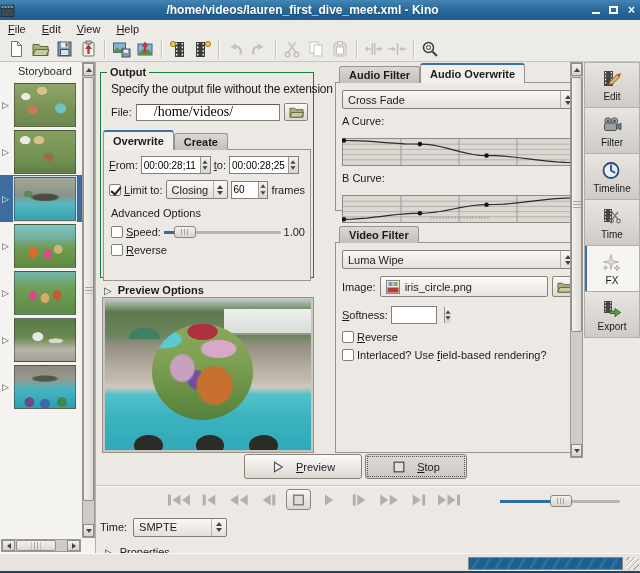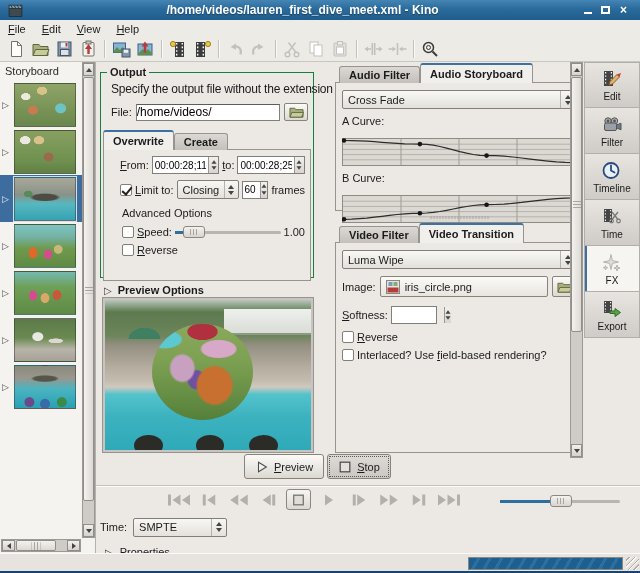--- a/index.html
+++ b/index.html
@@ -2,40 +2,40 @@
 <html><head>
 <meta charset="utf-8">
 <style>
   * { box-sizing: border-box; margin: 0; padding: 0; }
   html,body { width:640px; height:573px; overflow:hidden; }
   body { font-family:"Liberation Sans","DejaVu Sans",sans-serif; font-size:11px; color:#1b1b1b; background:#ece9e4; }
   .window { position:relative; width:640px; height:573px; background:#ece9e4; }
 
   
   .titlebar { position:absolute; left:0; top:0; width:640px; height:20px;
-    background:linear-gradient(#4485b4,#2a6b9c 45%,#1e5c8c); display:flex; align-items:center; padding:0 8px; }
+    background:linear-gradient(#4485b4,#2a6b9c 45%,#1e5c8c); display:flex; align-items:center; padding:0 0; }
   .app-icon { width:15px; height:15px; margin-right:4px; }
   .win-title { flex:1; text-align:center; color:#fff; font-weight:bold; font-size:12px;
     text-shadow:0 1px 1px rgba(0,0,0,.35); white-space:nowrap; overflow:hidden; }
   .win-btn { width:17px; height:15px; display:flex; align-items:center; justify-content:center; margin-left:1px; cursor:default; }
   .glyph-min { width:8px; height:2px; background:#fff; margin-top:6px; }
   .glyph-max { width:9px; height:8px; border:2px solid #fff; }
   .glyph-close { color:#fff; font-weight:bold; font-size:12px; line-height:10px; }
 
   
   .menubar { position:absolute; left:0; top:20px; width:640px; height:17px; background:#edebe6; display:flex; align-items:center; }
   .menu-item { padding:1px 8px; }
   .toolbar { position:absolute; left:0; top:37px; width:640px; height:25px; background:#edebe6;
     border-bottom:1px solid #c9c6c1; display:flex; align-items:center; padding-left:4px; }
   .tb-btn { width:24px; height:22px; display:flex; align-items:center; justify-content:center; border-radius:2px; }
   .tb-sep { width:1px; height:18px; background:#c4c1bc; margin:0 4px; box-shadow:1px 0 0 #fbfaf8; }
 
   
   .sidebar { position:absolute; left:0; top:62px; width:96px; height:491px; background:#f4f3ef; border-right:1px solid #b5b2ad; }
-  .sb-title { position:absolute; left:5px; top:3px; color:#2b2b2b; }
+  .sb-title { position:absolute; left:18px; top:3px; color:#2b2b2b; }
   .sb-list { position:absolute; left:0; top:19px; width:82px; }
   .sb-row { display:flex; align-items:center; height:47px; padding-left:2px; }
   .sb-row.selected { background:#3d6c9e; }
   .sb-exp { width:12px; font-size:9px; color:#4a4a4a; }
   .sb-row.selected .sb-exp { color:#e8eef4; }
   .thumb { width:62px; height:44px; border:1px solid rgba(40,40,40,.45); }
   .sb-row.selected .thumb { outline:1px solid #cfe0ee; }
   
   .th1 { background:
     radial-gradient(ellipse 9px 7px at 45% 16%, #d9c289 0 55%, transparent 60%),
@@ -90,32 +90,32 @@
 
   
   .main { position:absolute; left:96px; top:62px; width:486px; height:491px; }
 
   .frame { border:1px solid #15803d; position:relative; }
   .frame-label { position:absolute; top:-7px; left:6px; background:#ece9e4; padding:0 3px; font-weight:bold; }
 
   .output-frame { position:absolute; left:4px; top:10px; width:214px; height:206px; }
   .desc { margin:9px 3px 0 10px; font-size:12px; letter-spacing:-.2px; white-space:nowrap; }
   .file-row { display:flex; align-items:center; gap:4px; margin:7px 5px 0 10px; }
-  .entry { background:#fff; border:1px solid #827f78; border-top-color:#5f5c55; height:17px; font-size:12px; padding:0 0;
-    font-family:Liberation Sans, sans-serif; }
+  .entry { background:#fff; border:1px solid #827f78; border-top-color:#5f5c55; height:17px; font-size:14px; padding:0 17px;
+    font-family:Liberation Serif, serif; }
   .file-entry { flex:1; min-width:0; }
   .icon-btn { height:18px; width:24px; background:linear-gradient(#fbfaf8,#dcd9d2); border:1px solid #868378; border-radius:2px;
     display:flex; align-items:center; justify-content:center; }
 
   .nb-tabs { display:flex; align-items:flex-end; height:20px; margin:9px 0 0 2px; position:relative; z-index:2; }
   .tab { font-weight:bold; padding:2px 9px 2px; background:linear-gradient(#dcd9d4,#c3c0bb); border:1px solid #979490;
     border-bottom:none; border-radius:3px 3px 0 0; height:17px; }
   .tab.active { background:#f1efec; height:20px; padding-top:3px; border-top:2px solid #3d71a1; }
   .nb-body { border:1px solid #979490; background:#ece9e4; position:relative; margin:-1px 2px 0 2px; }
-  .out-body { height:132px; padding:6px 5px 0 16px; }
+  .out-body { height:132px; padding:6px 5px 0 5px; }
 
   .row { display:flex; align-items:center; gap:3px; margin-bottom:6px; }
   .spin { display:flex; height:18px; border:1px solid #827f78; background:#fff; }
   .spin input { border:none; height:100%; font-size:10px; padding:0 2px; width:100%; min-width:0;
     font-family:"Liberation Sans","DejaVu Sans",sans-serif; }
   .spin-arrows { width:12px; background:linear-gradient(#f2f0ec,#d8d5d0); border-left:1px solid #9a9792;
     display:flex; flex-direction:column; align-items:center; justify-content:space-evenly; }
   .spin-arrows .tri-u, .spin-arrows .tri-d { transform:scale(.85); }
   .combo { display:flex; align-items:center; height:19px; background:linear-gradient(#f8f7f4,#e4e1dc);
     border:1px solid #827f78; border-radius:2px; }
@@ -147,21 +147,21 @@
   .pv-circle { position:absolute; left:23%; top:16%; width:49%; height:64%; border-radius:50%; overflow:hidden; background:
     radial-gradient(ellipse 24% 14% at 50% 8%, #b03040 0 60%, transparent 65%),
     radial-gradient(ellipse 30% 16% at 66% 26%, #d8a8c8 0 55%, transparent 62%),
     radial-gradient(ellipse 22% 26% at 30% 46%, #c8a0c0 0 50%, transparent 60%),
     radial-gradient(ellipse 30% 34% at 62% 64%, #c87030 0 55%, transparent 63%),
     radial-gradient(ellipse 16% 18% at 44% 58%, #7050a0 0 50%, transparent 60%),
     radial-gradient(ellipse 30% 16% at 12% 16%, #5cc8d0 0 55%, transparent 62%),
     linear-gradient(180deg,#8aa85c 0,#7ca052 40%,#55803a 100%); }
 
   .actions { position:absolute; left:148px; top:392px; display:flex; gap:3px; }
-  .act-btn { height:25px; display:flex; align-items:center; gap:5px; padding:0 10px;
+  .act-btn { height:25px; display:flex; align-items:center; gap:11px; padding:0 26px;
     background:linear-gradient(#fbfaf8,#dcd9d2); border:1px solid #868378; border-radius:3px;justify-content:center; }
   .act-btn.focused { background:linear-gradient(#dedbd6,#cbc8c3); outline:1px dotted #5a5a5a; outline-offset:-3px; }
 
   
   .right-col { position:absolute; left:239px; top:0; width:248px; }
   .r-nb-tabs { display:flex; align-items:flex-end; height:21px; margin-left:4px; position:relative; z-index:2; }
   .r-body { border:1px solid #979490; background:#ece9e4; margin-top:-1px; position:relative; }
   .audio-body { height:129px; padding:7px 6px 0 6px; }
   .video-body { height:211px; padding:7px 6px 0 6px; }
   .curve-label { margin:6px 0 11px 0; }
@@ -511,21 +511,21 @@
         <svg width="14" height="14" viewBox="0 0 16 16">
             <rect x="2.5" y="2.5" width="11" height="11" fill="#e4e1dc" stroke="#4a4a4a" stroke-width="1.4"></rect>
           </svg>
         <span><span style="text-decoration:underline">S</span>top</span>
       </div>
     </div>
 
     <div class="right-col">
       <div class="r-nb-tabs">
         <div class="tab">Audio Filter</div>
-        <div class="tab active">Audio Storyboard</div>
+        <div class="tab active">Audio Overwrite</div>
       </div>
       <div class="r-body audio-body">
         <div class="combo">
           <span class="combo-val">Cross Fade</span>
           <div class="combo-arrows">
               <div class="tri-u"></div>
               <div class="tri-d"></div>
             </div>
         </div>
         <div class="curve-label">A Curve:</div>
@@ -563,21 +563,20 @@
               <circle cx="144.6" cy="9.7" r="2.3" fill="#151515"></circle>
               <circle cx="232.0" cy="3.0" r="2.3" fill="#151515"></circle>
             </svg>
           </div>
       </div>
 
       <div class="paned-grip"></div>
 
       <div class="r-nb-tabs" style="margin-top:11px;">
         <div class="tab">Video Filter</div>
-        <div class="tab active">Video Transition</div>
       </div>
       <div class="r-body video-body">
         <div class="combo">
           <span class="combo-val">Luma Wipe</span>
           <div class="combo-arrows">
               <div class="tri-u"></div>
               <div class="tri-d"></div>
             </div>
         </div>
         <div class="img-row">

